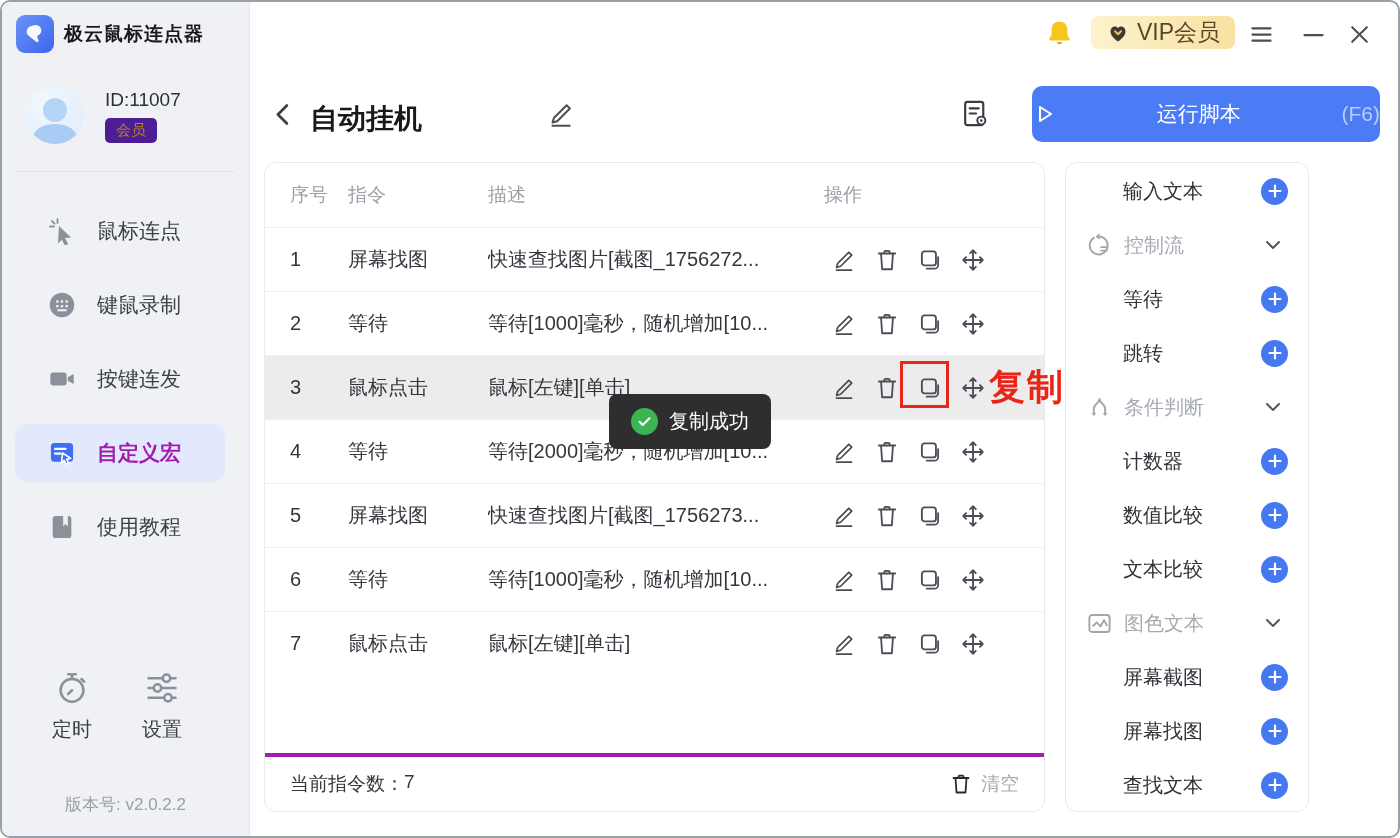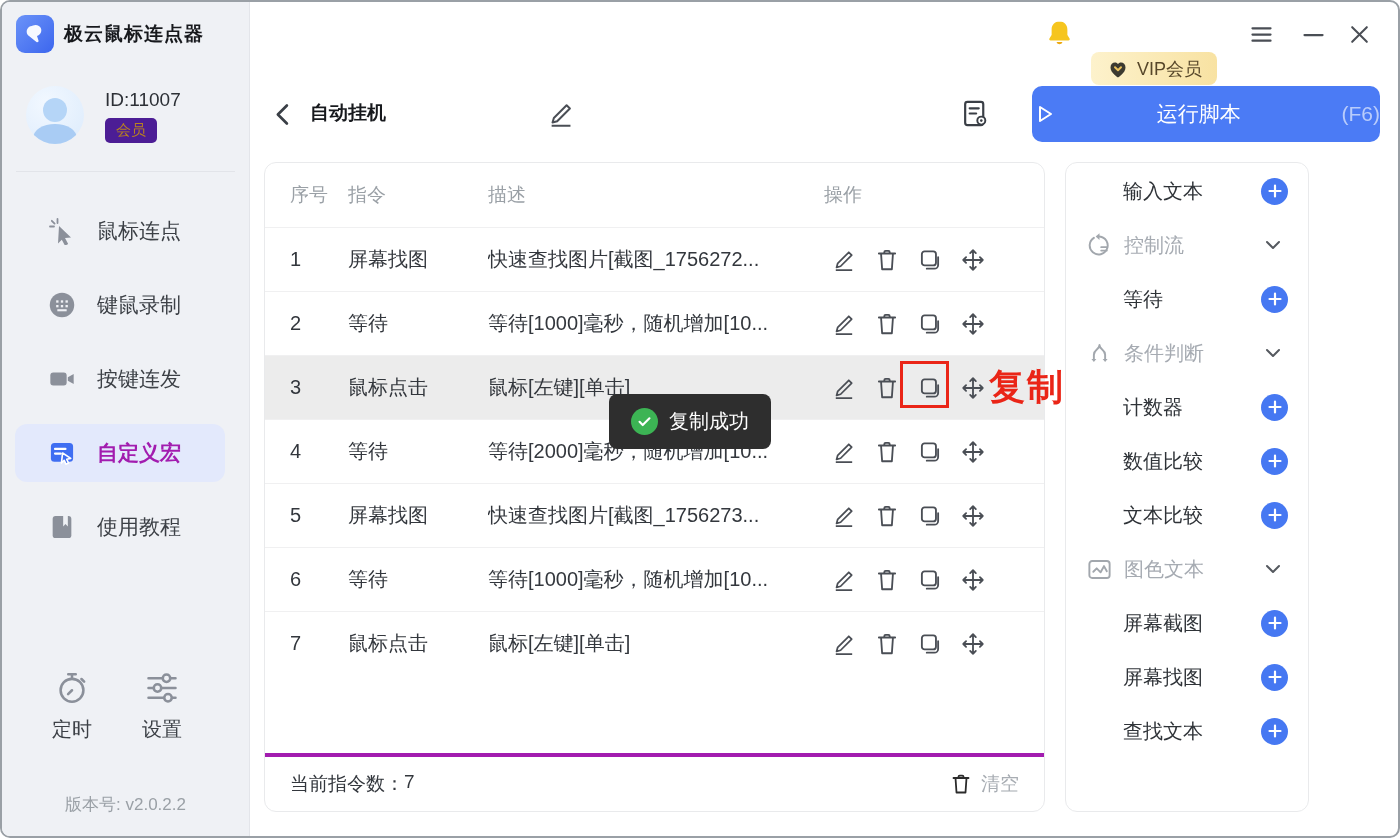--- a/index.html
+++ b/index.html
@@ -30,24 +30,24 @@
   .tools { position:absolute; left:0; top:668px; width:236px; }
   .tool { position:absolute; width:60px; text-align:center; font-size:20px; color:#3c4046; }
   .tool svg { display:block; margin:0 auto 10px; }
   .tool.t1 { left:40px; } .tool.t2 { left:130px; }
   .version { position:absolute; left:0; right:0; bottom:20px; text-align:center; font-size:17px; color:#9aa0a6; }
 
   
   .tb-icon { position:absolute; cursor:default; }
   .vip-pill { position:absolute; left:1089px; top:14px; height:33px; display:flex; align-items:center; gap:7px;
               padding:0 15px; border-radius:8px; background:linear-gradient(90deg,#fdf2cc,#f8e2a2);
-              font-size:18px; color:#57472a;margin-top:36px; }
+              font-size:23px; color:#57472a; }
 
   
-  .main-title { position:absolute; left:308px; top:98px; font-size:19px; font-weight:bold; color:#17191d; }
+  .main-title { position:absolute; left:308px; top:98px; font-size:28px; font-weight:bold; color:#17191d; }
   .run-btn { position:absolute; left:1030px; top:84px; width:348px; height:56px; border:none;
              background:#4b7bf5; border-radius:10px; color:#fff; font-size:21px;
              display:flex; align-items:center; justify-content:space-between; gap:10px; cursor:pointer;
              font-family:inherit; }
   .run-hotkey { color:#b9ccfb; }
 
   
   .table-card { position:absolute; left:262px; top:160px; width:781px; height:650px;
                 border:1px solid #e9eaec; border-radius:12px; background:#fff; }
   .thead { height:64px; display:flex; align-items:center; font-size:19px; color:#9aa0a6; }
@@ -516,20 +516,29 @@
     <div class="p-row">
       <span class="p-sub-label">等待</span>
       <span class="p-spacer"></span>
       <button class="plus-btn">
           <svg width="22" height="22" viewBox="0 0 24 24">
             <use href="#i-plus"></use>
           </svg>
         </button>
     </div>
 
+    <div class="p-row">
+      <span class="p-sub-label">跳转</span>
+      <span class="p-spacer"></span>
+      <button class="plus-btn">
+          <svg width="22" height="22" viewBox="0 0 24 24">
+            <use href="#i-plus"></use>
+          </svg>
+        </button>
+    </div>
 
     <div class="p-row">
       <svg width="27" height="27" viewBox="0 0 24 24">
         <path d="M12 4.5 c0 4 -5 4 -5 8.5 v4 M12 4.5 c0 4 5 4 5 8.5 v4" fill="none" stroke="#a2a7ad" stroke-width="1.7" stroke-linecap="round"></path>
         <path d="M7 19.5 l-2.2-2.6 h4.4 z M17 19.5 l-2.2-2.6 h4.4 z" fill="#a2a7ad"></path>
       </svg>
       <span class="p-group-label">条件判断</span>
       <span class="p-spacer"></span>
       <span class="chev">
           <svg width="24" height="24" viewBox="0 0 24 24">

